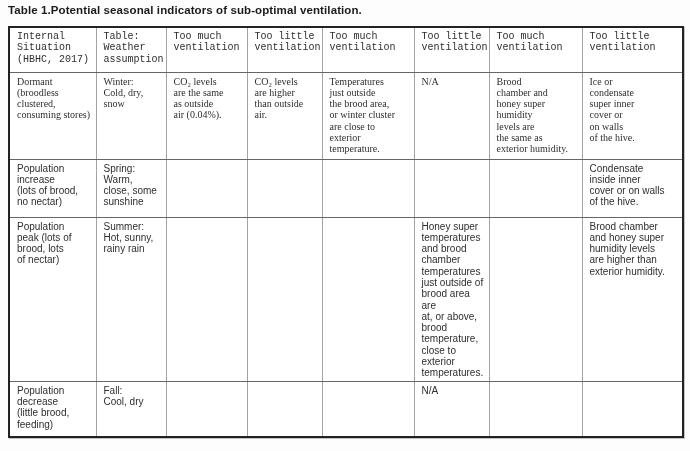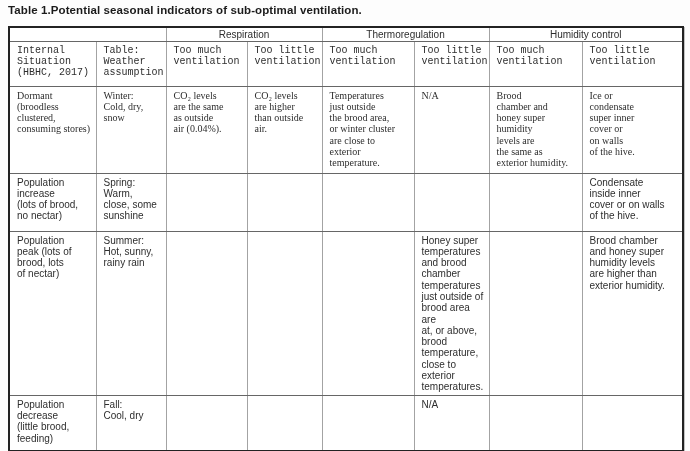--- a/index.html
+++ b/index.html
@@ -72,26 +72,20 @@
       <col style="width:70px">
       <col style="width:81px">
       <col style="width:75px">
       <col style="width:92px">
       <col style="width:75px">
       <col style="width:93px">
       <col style="width:101px">
     </colgroup>
 
     <thead>
-      <tr class="group-row">
-        <td colspan="2"></td>
-        <th colspan="2">Respiration</th>
-        <th colspan="2">Thermoregulation</th>
-        <th colspan="2">Humidity control</th>
-      </tr>
       <tr class="sub-row">
         <th>Internal
 Situation
 (HBHC, 2017)</th>
         <th>Table:
 Weather
 assumption</th>
         <th>Too much
 ventilation</th>
         <th>Too little

